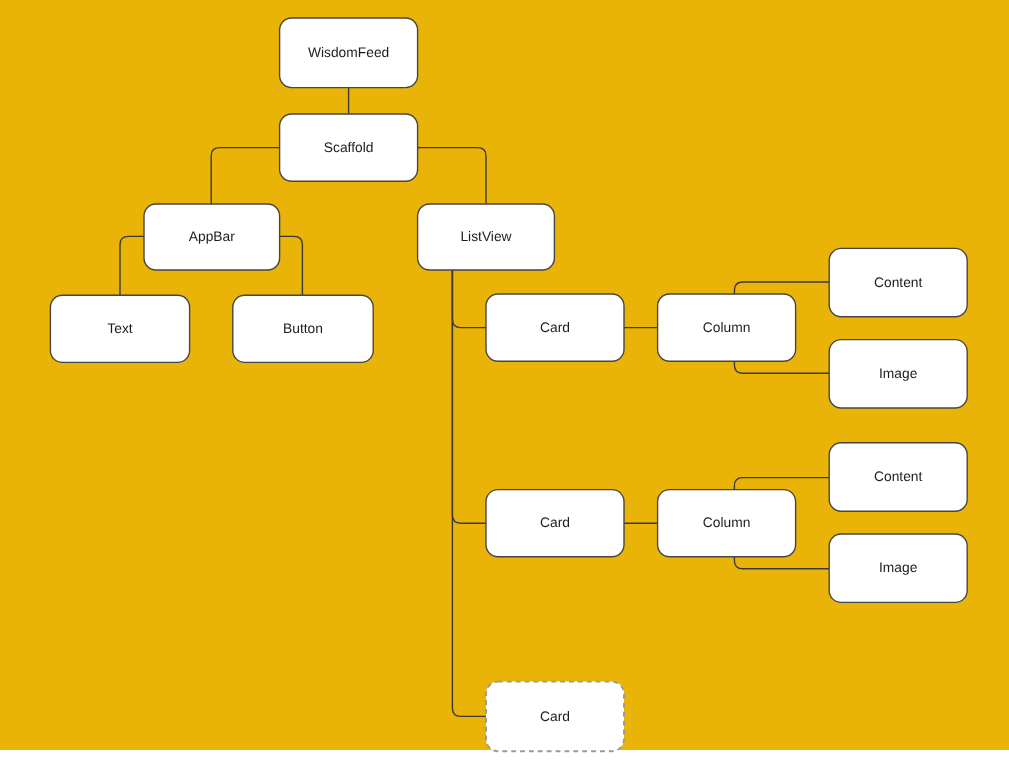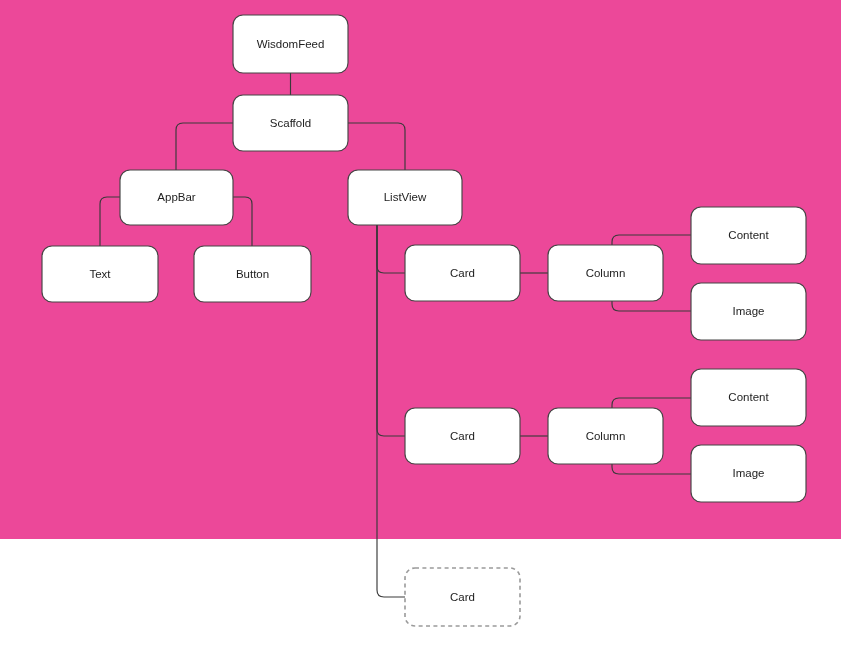--- a/index.html
+++ b/index.html
@@ -10,22 +10,22 @@
   }
   body {
     width: 841px;
     height: 648px;
     font-family: "Liberation Sans", sans-serif;
     overflow: hidden;
   }
   #diagram-canvas {
     position: relative;
     width: 841px;
-    height: 539px;
-    background: #ec4899;
+    height: 625px;
+    background: #eab308;
   }
   #diagram-svg {
     position: absolute;
     top: 0;
     left: 0;
     width: 841px;
     height: 648px;
     display: block;
   }
   .edge-path {

